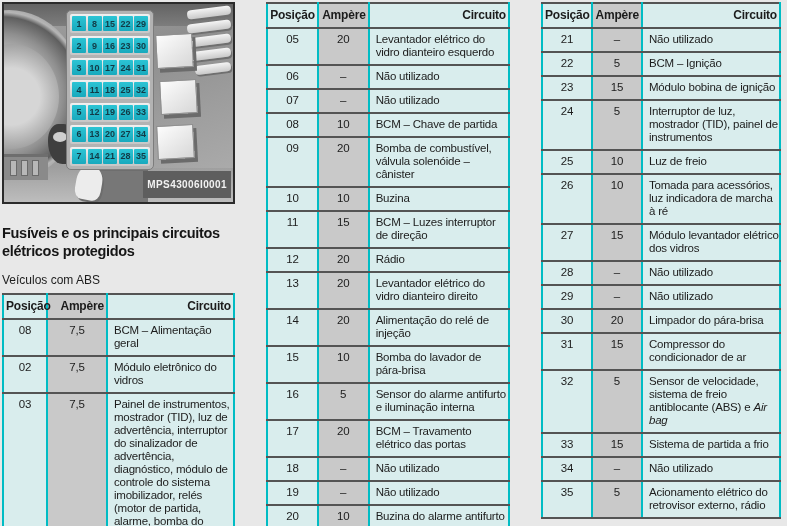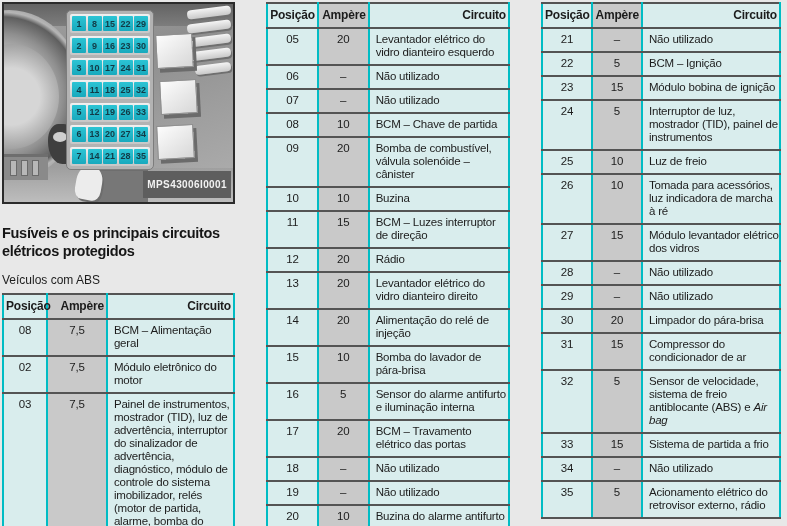--- a/index.html
+++ b/index.html
@@ -182,21 +182,21 @@
     </thead>
     <tbody>
         <tr>
           <td class="pos cell-cyan">08</td>
           <td class="amp cell-gray">7,5</td>
           <td class="circ cell-cyan">BCM – Alimentação geral</td>
         </tr>
         <tr>
           <td class="pos cell-cyan">02</td>
           <td class="amp cell-gray">7,5</td>
-          <td class="circ cell-cyan">Módulo eletrônico do motor</td>
+          <td class="circ cell-cyan">Módulo eletrônico do vidros</td>
         </tr>
         <tr>
           <td class="pos cell-cyan">03</td>
           <td class="amp cell-gray">7,5</td>
           <td class="circ cell-cyan">Painel de instrumentos, mostrador (TID), luz de advertência, interruptor do sinalizador de advertência, diagnóstico, módulo de controle do sistema imobilizador, relés (motor de partida, alarme, bomba do limpador, buzina e setas)</td>
         </tr>
       </tbody>
   </table>
 </div>
 

